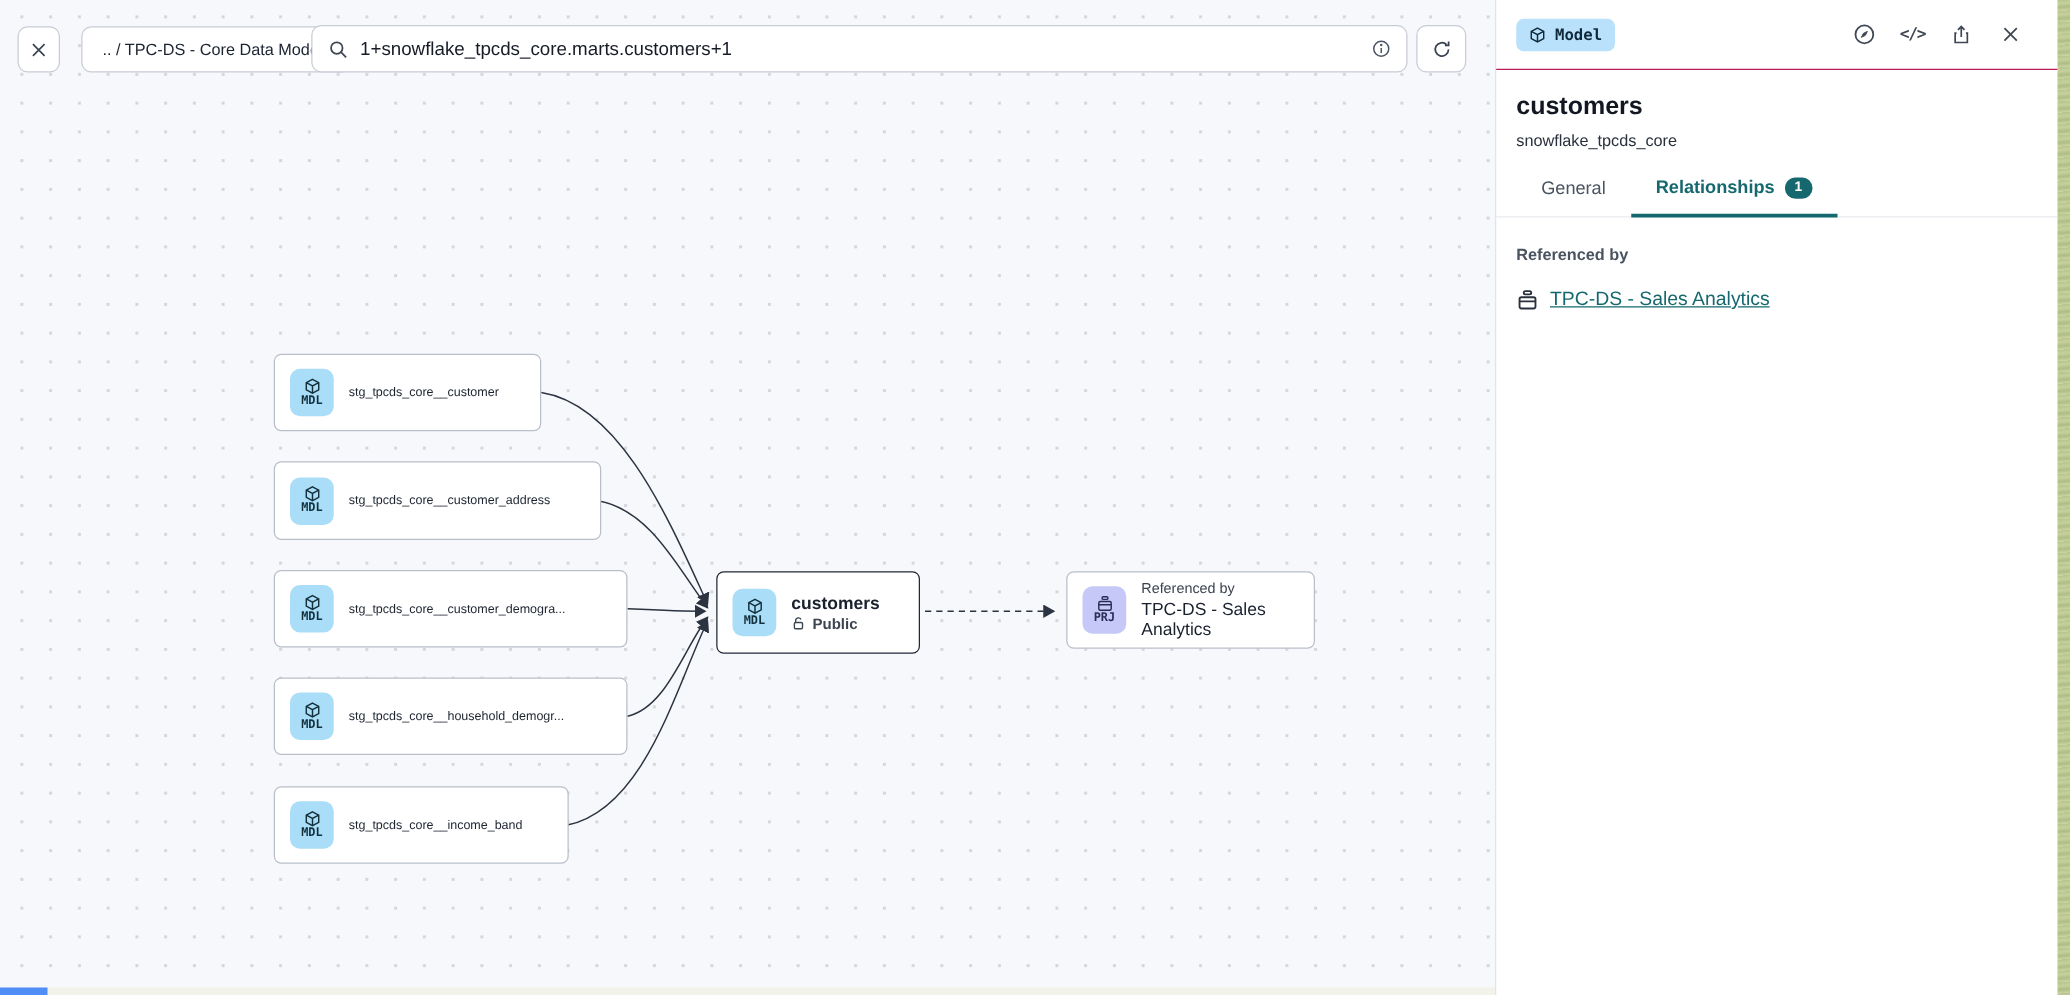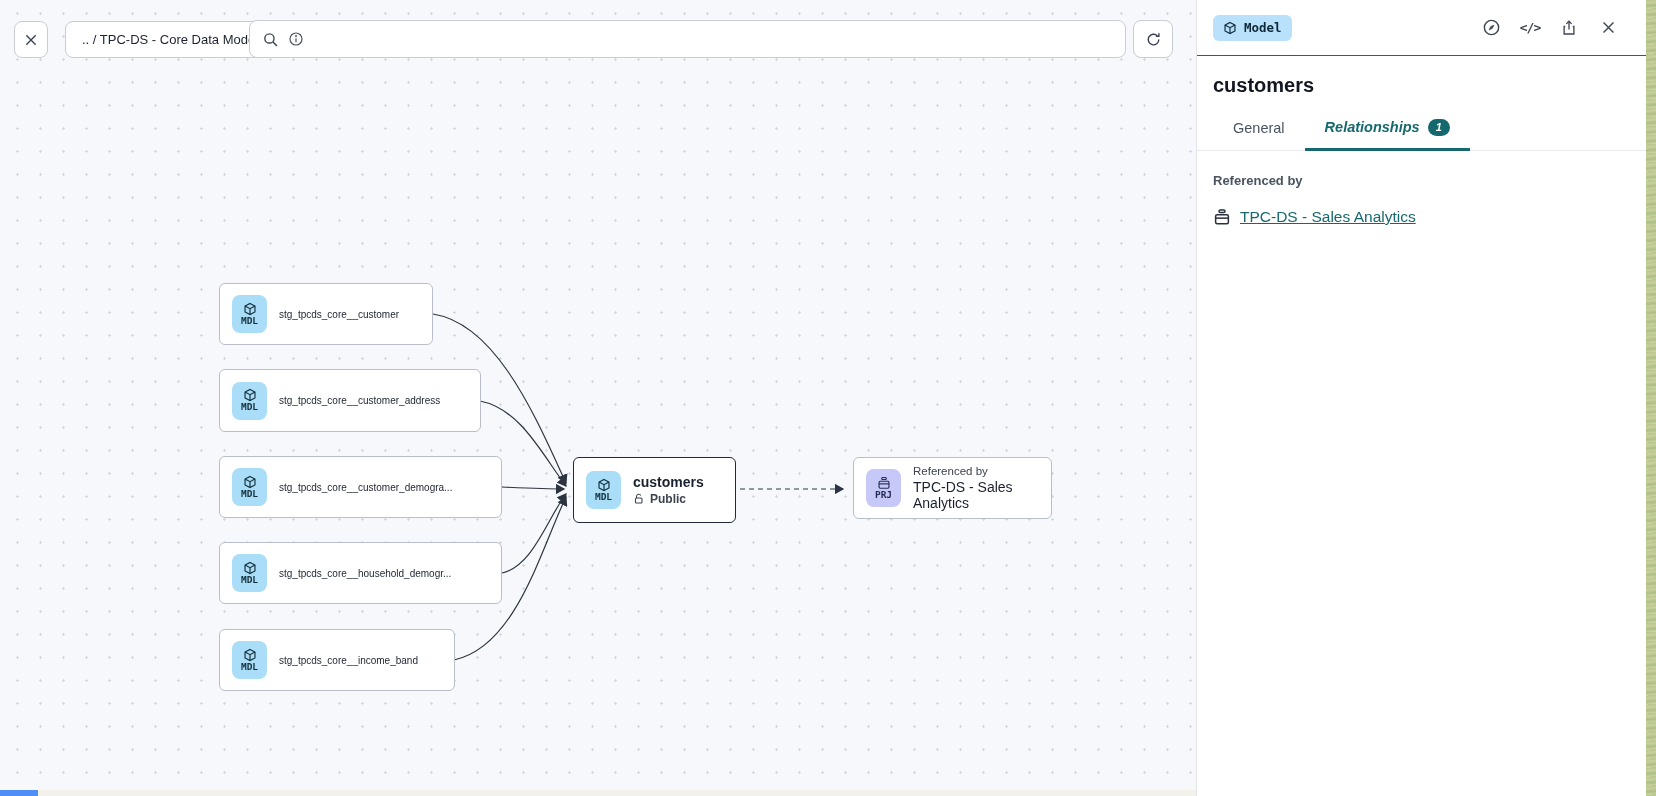--- a/index.html
+++ b/index.html
@@ -70,21 +70,21 @@
     font-weight:bold; letter-spacing:-1px; }
 
   .panel-titleblock { padding:18px 16px 14px 16px; }
   .panel-title { font-size:20px; font-weight:bold; color:#121722; }
   .panel-subtitle { margin-top:8px; font-size:13px; color:#2a313d; }
 
   .tabs { display:flex; align-items:flex-end; height:40px; padding-left:16px;
     border-bottom:1px solid #e8eaee; position:relative; }
   .tab { padding:0 20px 14px 20px; font-size:14.5px; color:#4a5460;
     cursor:pointer; position:relative; display:flex; align-items:center; gap:8px; }
-  .tab.active { color:#15696e; font-weight:bold;font-style:italic; }
+  .tab.active { color:#15696e; font-weight:bold; }
   .tab.active::after { content:""; position:absolute; left:0; right:0; bottom:-1px;
     height:3.5px; background:#15696e; }
   .tab-badge { background:#15696e; color:#fff; font-size:11px; font-weight:bold;
     border-radius:10px; padding:2px 8px; line-height:1.2; }
 
   .panel-section { padding:22px 16px; }
   .section-label { font-size:13px; font-weight:bold; color:#4a5460; }
   .ref-row { margin-top:20px; display:flex; align-items:center; gap:9px; }
   .ref-link { font-size:15.5px; color:#15696e; text-decoration:underline;
     cursor:pointer; }
@@ -232,20 +232,21 @@
     <div class="tb-btn btn-crumb">
       <span>.. / TPC-DS - Core Data Models</span>
     </div>
     <div class="searchbox">
       <span class="icon" style="color:#3f4754">
         <svg width="17" height="17" viewBox="0 0 24 24" fill="none" stroke="currentColor" stroke-width="2">
             <circle cx="10.5" cy="10.5" r="6.5"></circle>
             <path d="M15.5 15.5 21 21"></path>
           </svg>
       </span>
+      <input type="text" value="1+snowflake_tpcds_core.marts.customers+1" style="">
       <span class="icon" style="color:#4b5563">
         <svg width="16" height="16" viewBox="0 0 24 24" fill="none" stroke="currentColor" stroke-width="1.8">
             <circle cx="12" cy="12" r="9"></circle>
             <path d="M12 11v6"></path>
             <circle cx="12" cy="7.5" r="0.6" fill="currentColor"></circle>
           </svg>
       </span>
     </div>
     <div class="tb-btn btn-refresh">
       <span class="icon">
@@ -298,20 +299,21 @@
             <svg width="17" height="17" viewBox="0 0 24 24" fill="none" stroke="currentColor" stroke-width="2">
                 <path d="M5 5 19 19M19 5 5 19"></path>
               </svg>
           </span>
         </span>
       </span>
     </div>
 
     <div class="panel-titleblock">
       <div class="panel-title">customers</div>
+      <div class="panel-subtitle">snowflake_tpcds_core</div>
     </div>
 
     <div class="tabs">
       <div class="tab">
         <span>General</span>
       </div>
       <div class="tab active">
         <span>Relationships</span>
         <span class="tab-badge">1</span>
       </div>

